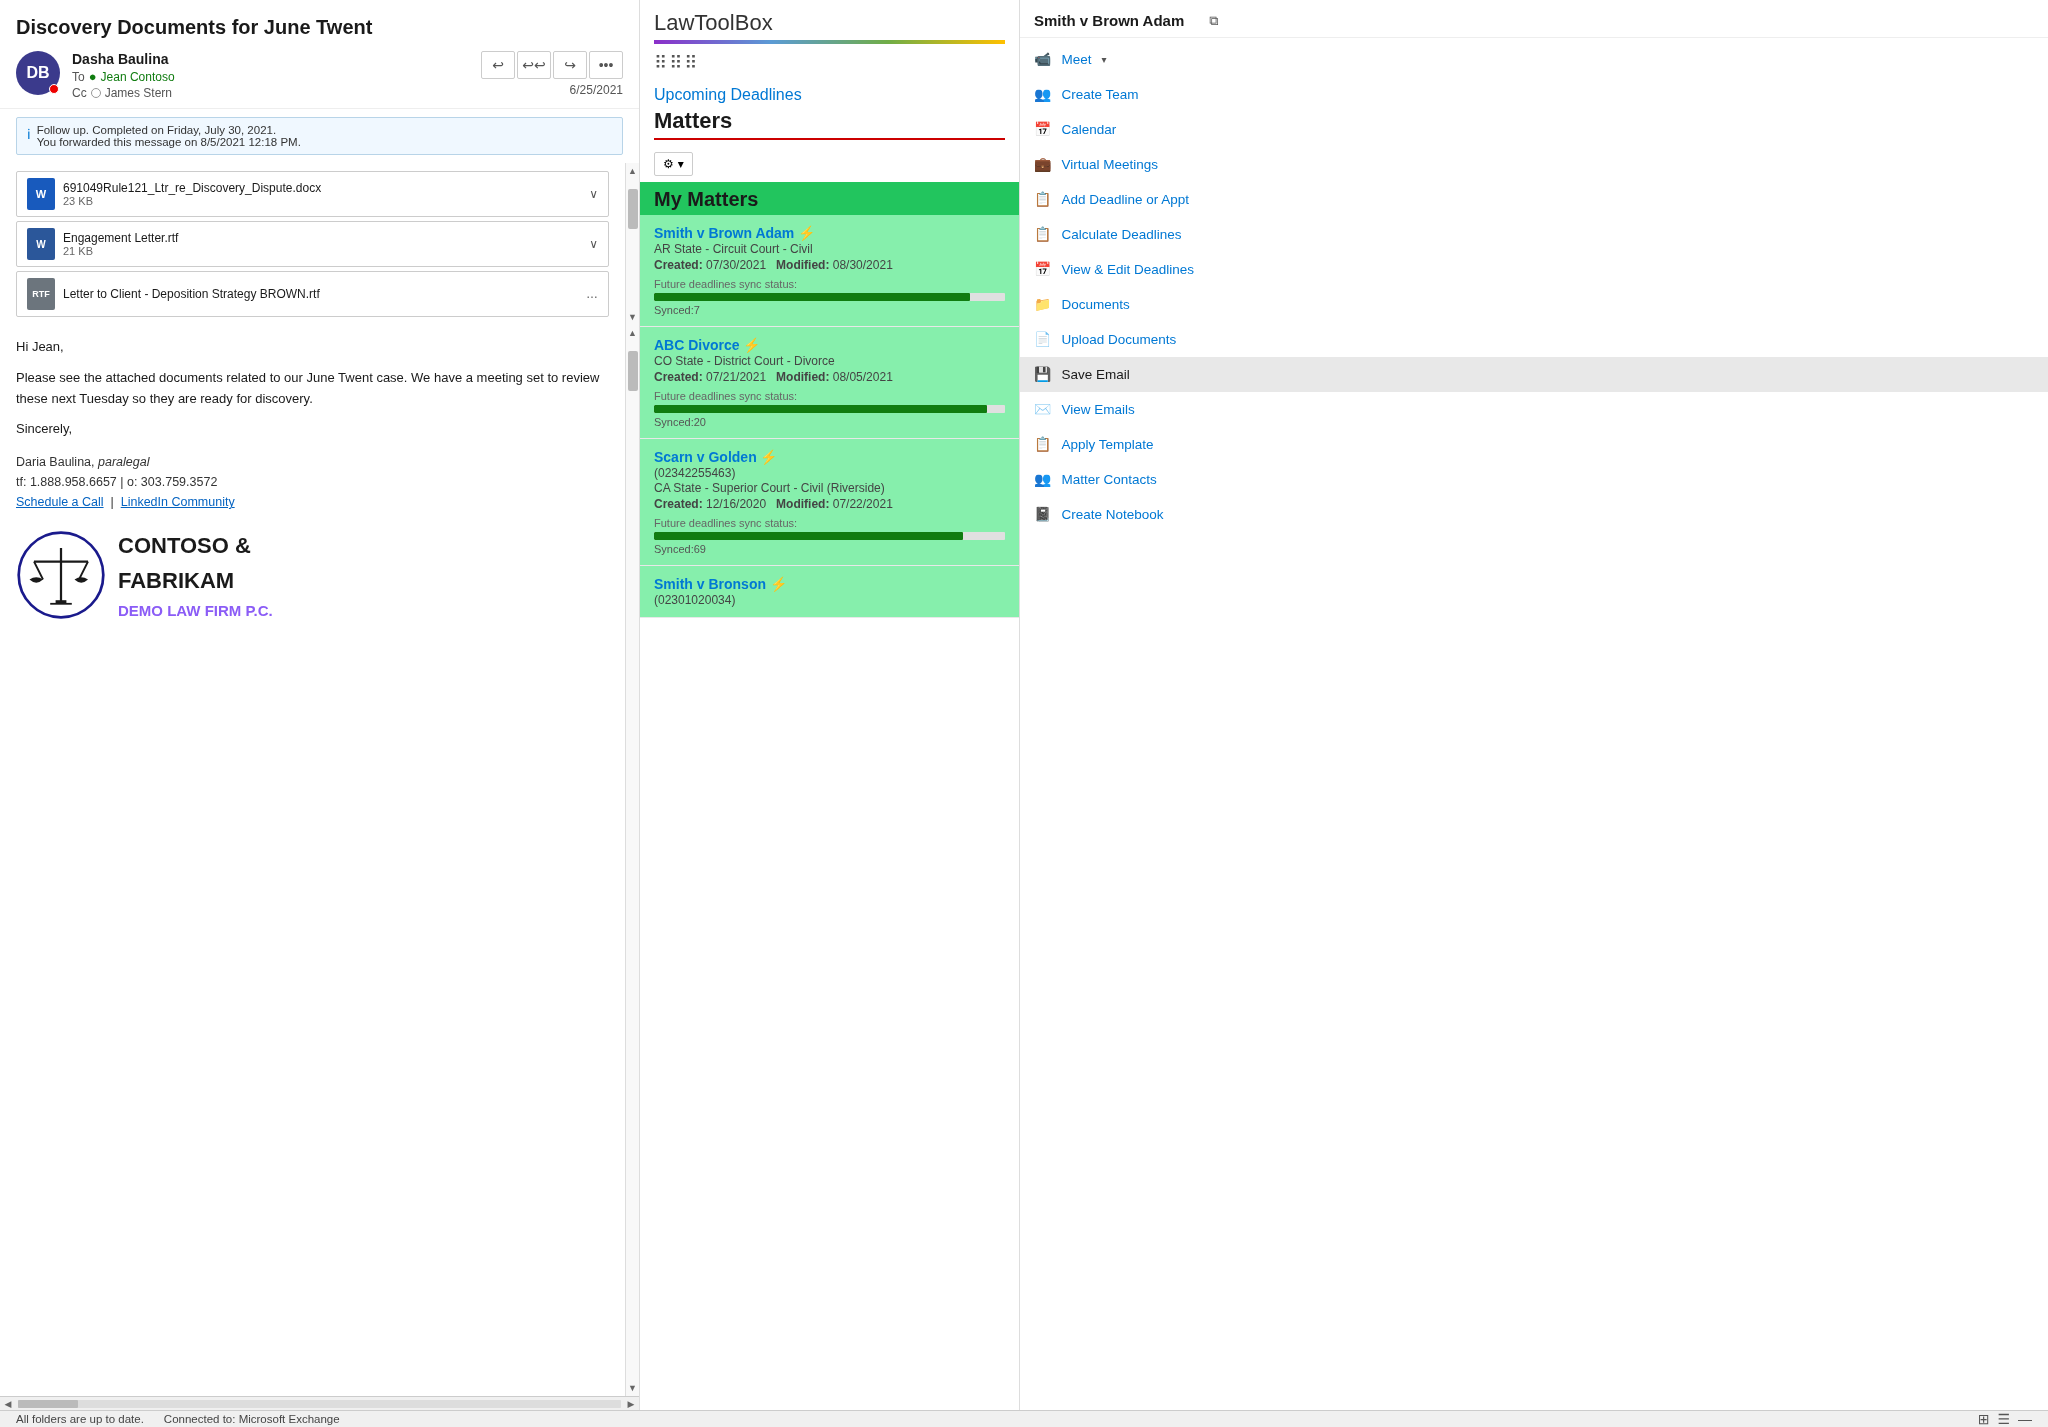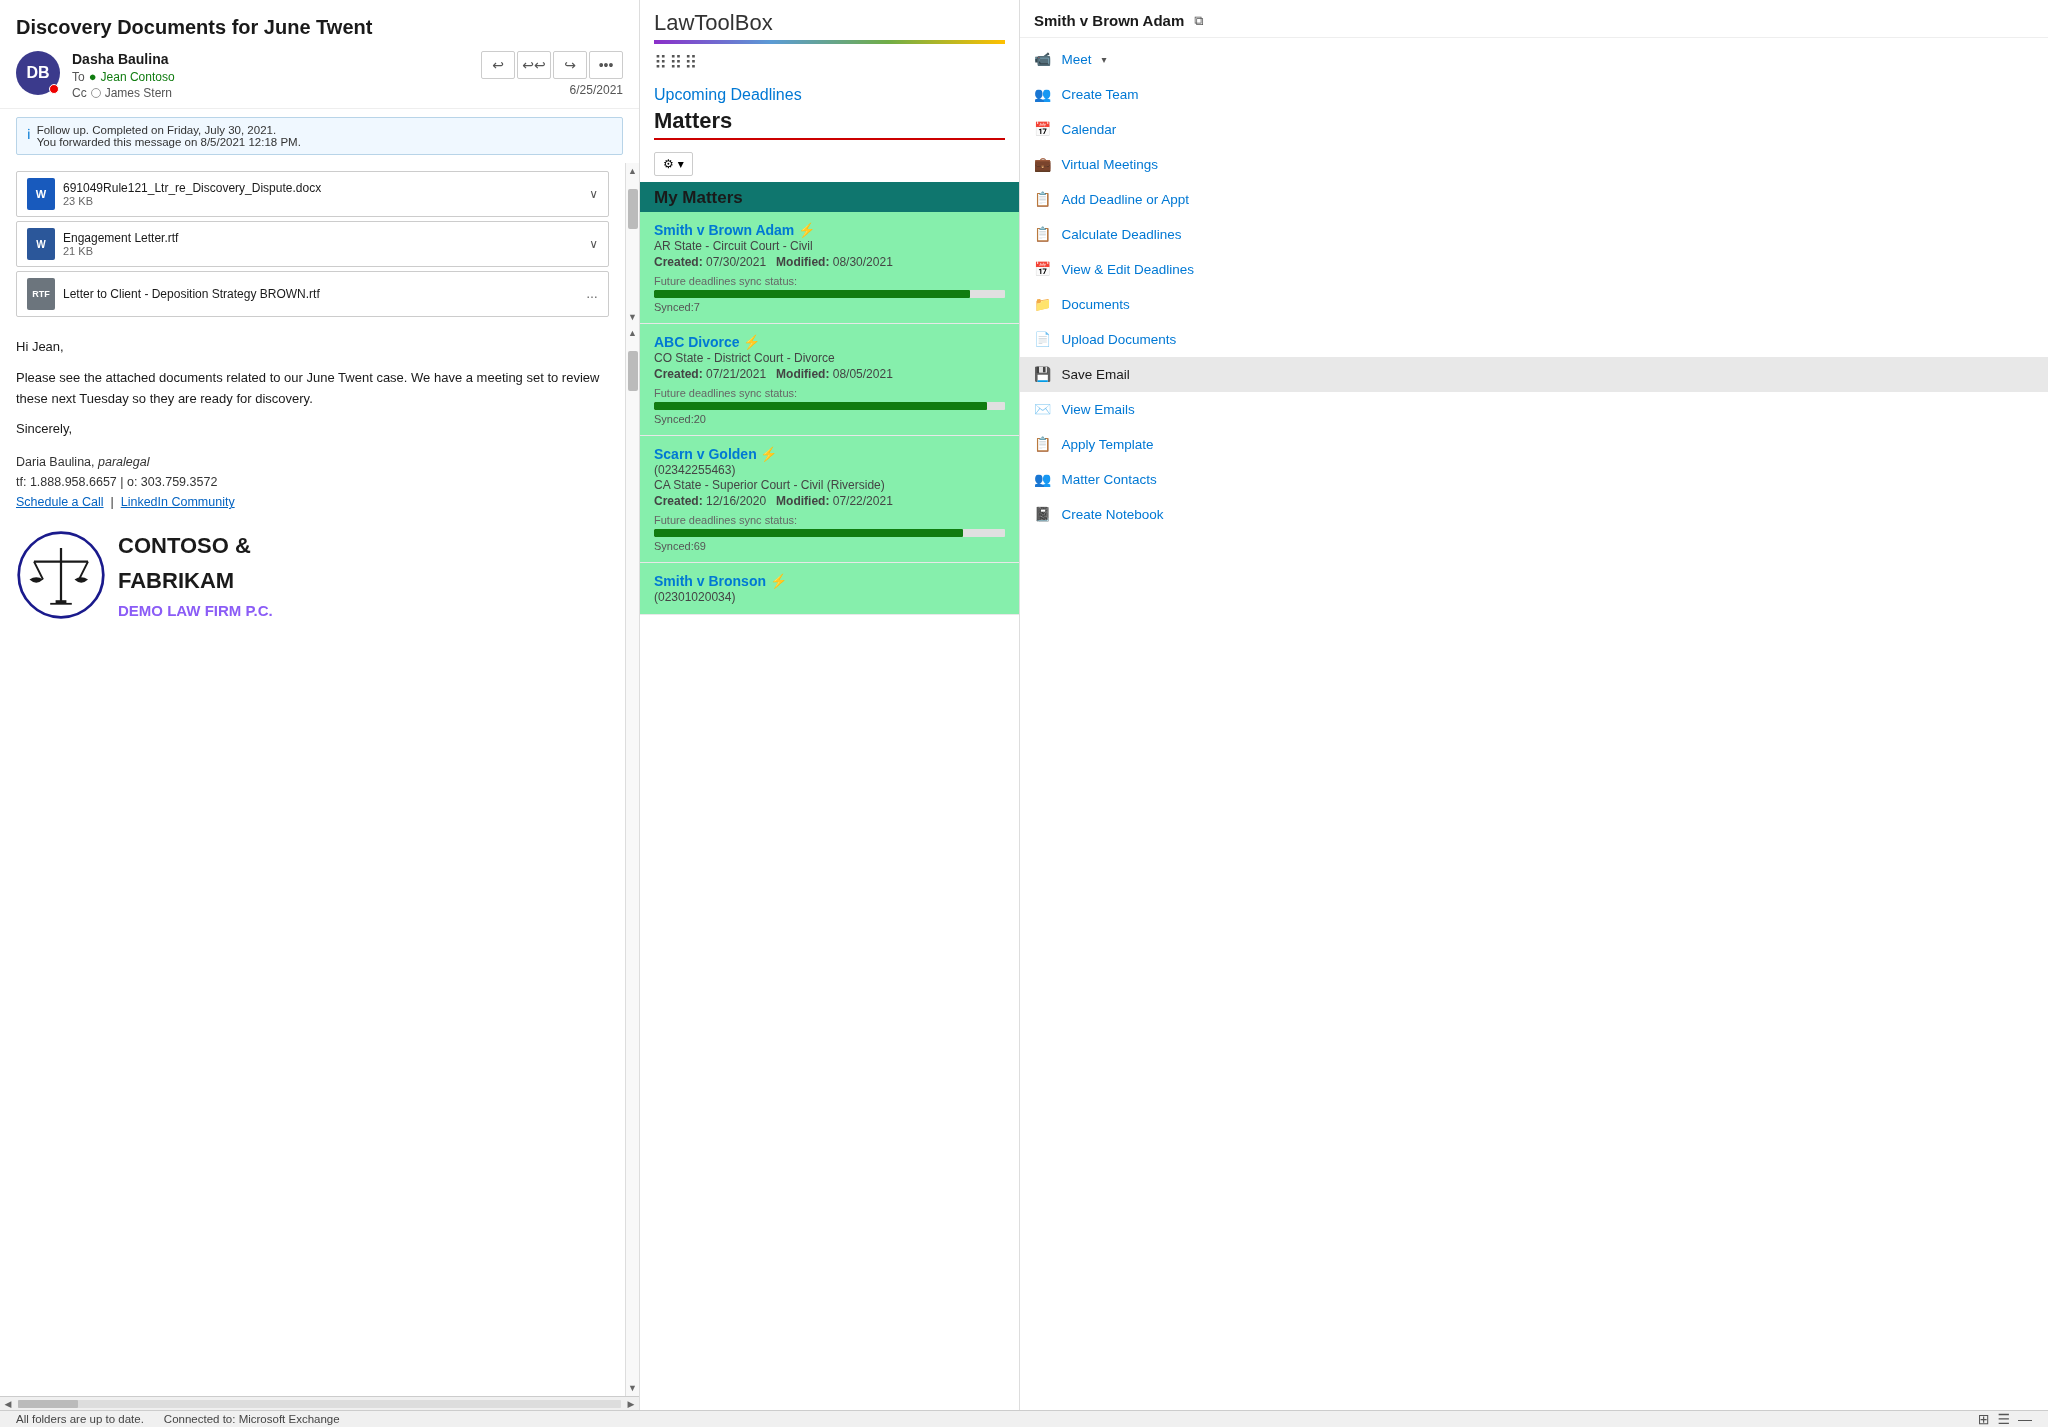--- a/index.html
+++ b/index.html
@@ -61,21 +61,21 @@
     .ltb-title { font-size: 22px; font-weight: 300; color: #333; margin-bottom: 4px; }
     .ltb-color-bar { height: 4px; background: linear-gradient(to right, #8b2fc9, #5b9bd5, #70ad47, #ffc000); margin-bottom: 8px; border-radius: 0; }
 
     .ltb-section-title { font-size: 16px; color: #0078d4; font-weight: 400; padding: 6px 14px 2px; }
     .ltb-section-subtitle { font-size: 22px; font-weight: 600; color: #1a1a1a; padding: 2px 14px 4px; }
     .ltb-red-line { height: 2px; background: #c00; margin: 0 14px 6px; }
 
     .ltb-filter-bar { padding: 6px 14px; display: flex; align-items: center; gap: 6px; }
     .filter-btn { display: flex; align-items: center; gap: 4px; border: 1px solid #ccc; background: #fff; border-radius: 2px; padding: 4px 8px; cursor: pointer; font-size: 12px; }
 
-    .ltb-my-matters-title { font-size: 17px; font-weight: 600; color: #1a1a1a; padding: 6px 14px 4px; background: #0f766e; }
+    .ltb-my-matters-title { font-size: 20px; font-weight: 600; color: #1a1a1a; padding: 6px 14px 4px; background: #22c55e; }
 
     .ltb-matters-list { flex: 1; overflow-y: auto; }
 
     .matter-card { padding: 10px 14px; border-bottom: 1px solid #e8e8e8; background: #86efac; }
     .matter-name { font-size: 14px; font-weight: 700; color: #0078d4; cursor: pointer; }
     .matter-court { font-size: 12px; color: #444; margin-top: 1px; }
     .matter-dates { font-size: 12px; color: #444; margin-top: 2px; }
     .matter-dates strong { font-weight: 600; }
     .matter-sync { font-size: 11px; color: #666; margin-top: 6px; }
     .sync-bar-container { height: 8px; background: #e0e0e0; border-radius: 1px; margin: 3px 0; overflow: hidden; }
@@ -311,21 +311,21 @@
 
       <div class="matter-card">
         <div class="matter-name">Smith v Bronson ⚡</div>
         <div class="matter-court">(02301020034)</div>
       </div>
     </div>
   </div>
 
   <div class="right-sidebar">
     <div class="rs-header">
-      <div style="display:flex;align-items:center;gap:6px;">
+      <div style="display:flex;align-items:center;gap:21px;">
         <span class="rs-matter-title">Smith v Brown Adam</span>
         <span class="rs-matter-icon">⧉</span>
       </div>
     </div>
 
     <div class="rs-actions">
       <div class="rs-action-item">
         <span class="rs-icon">📹</span>
         <span>Meet</span>
         <span class="rs-chevron">▾</span>

